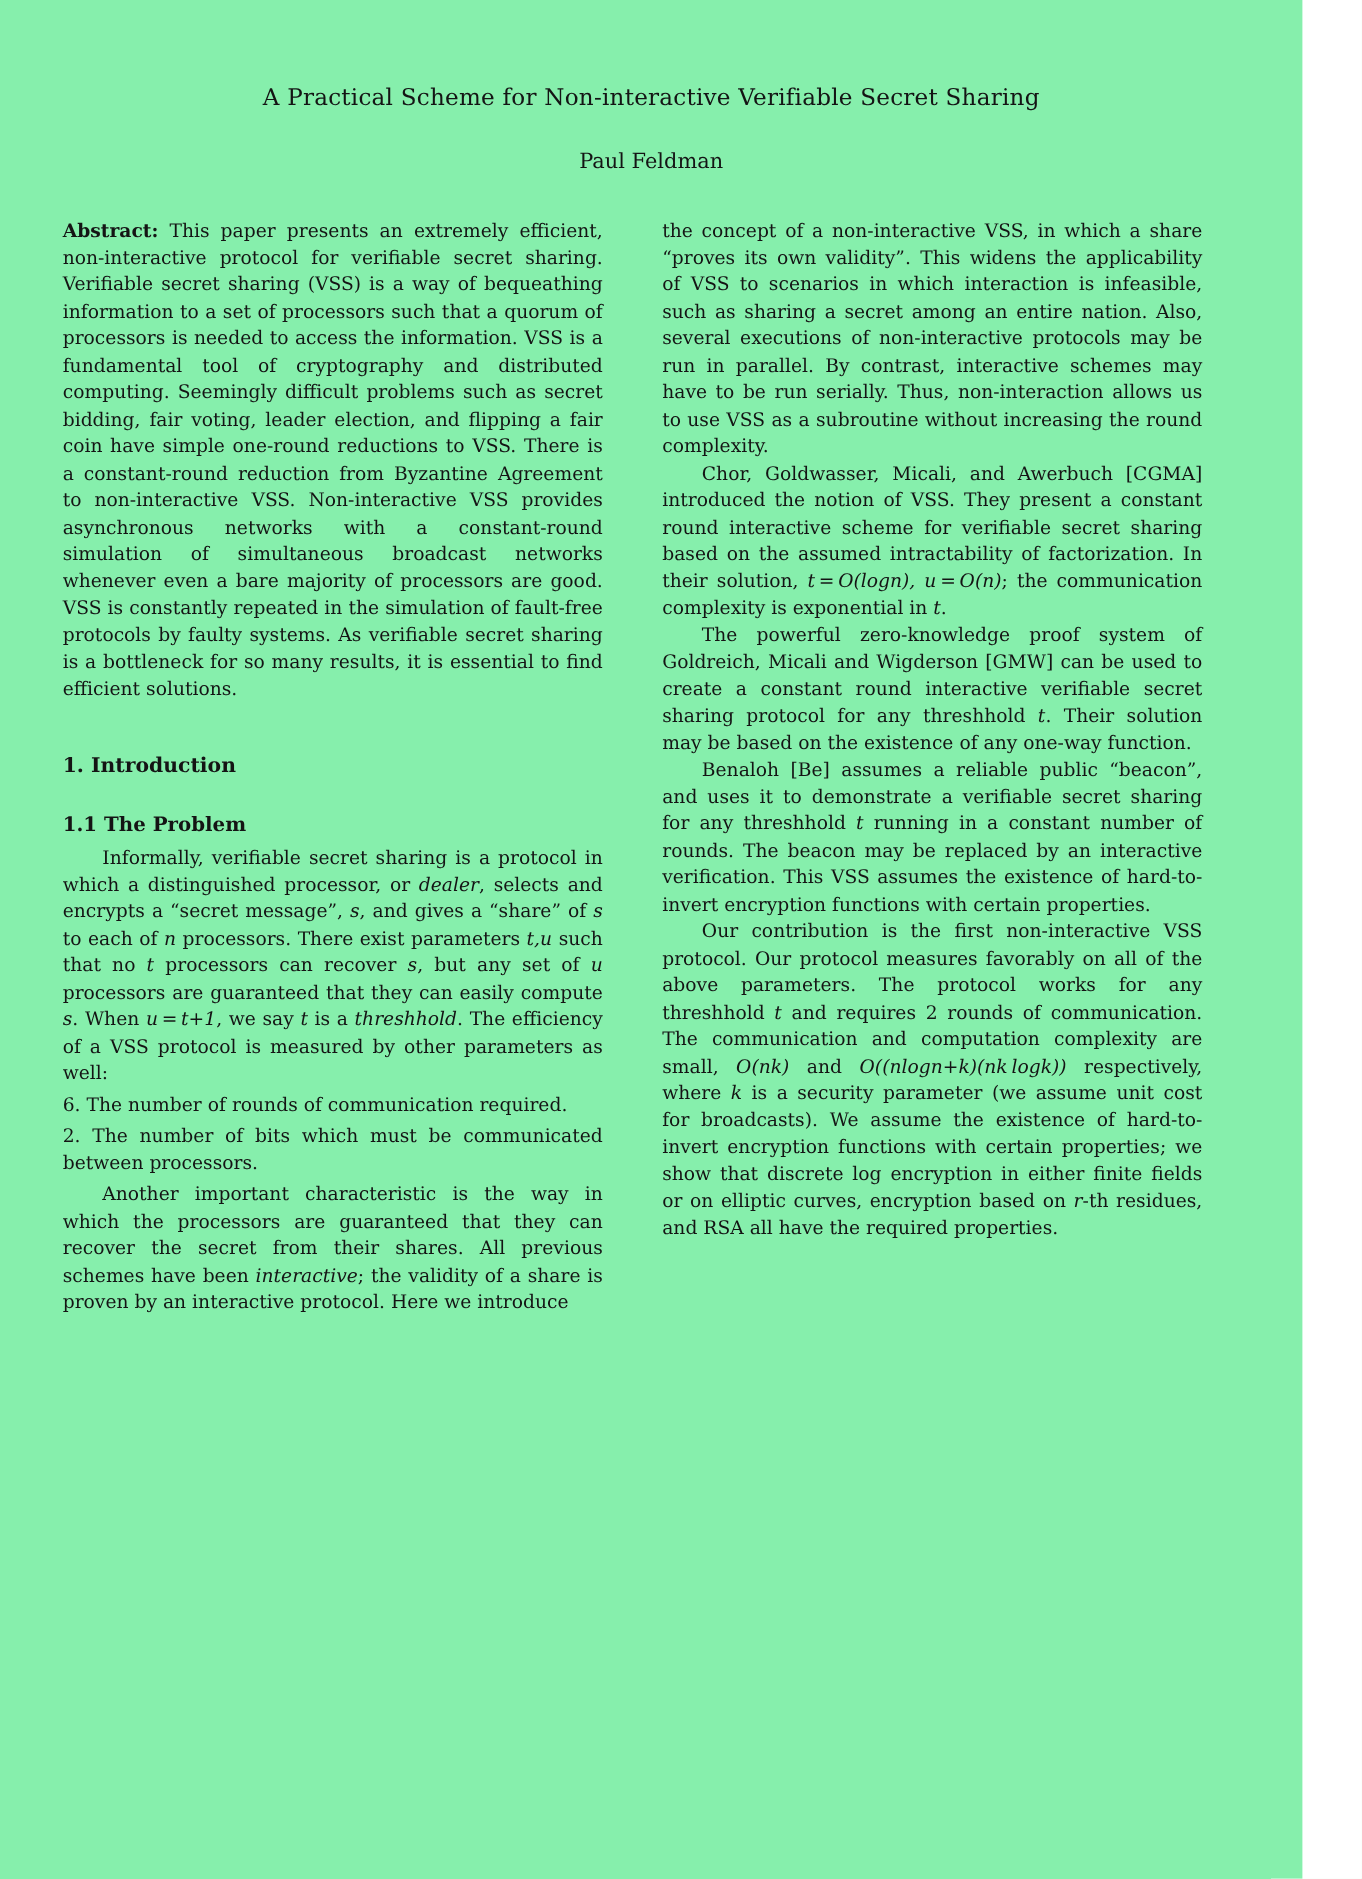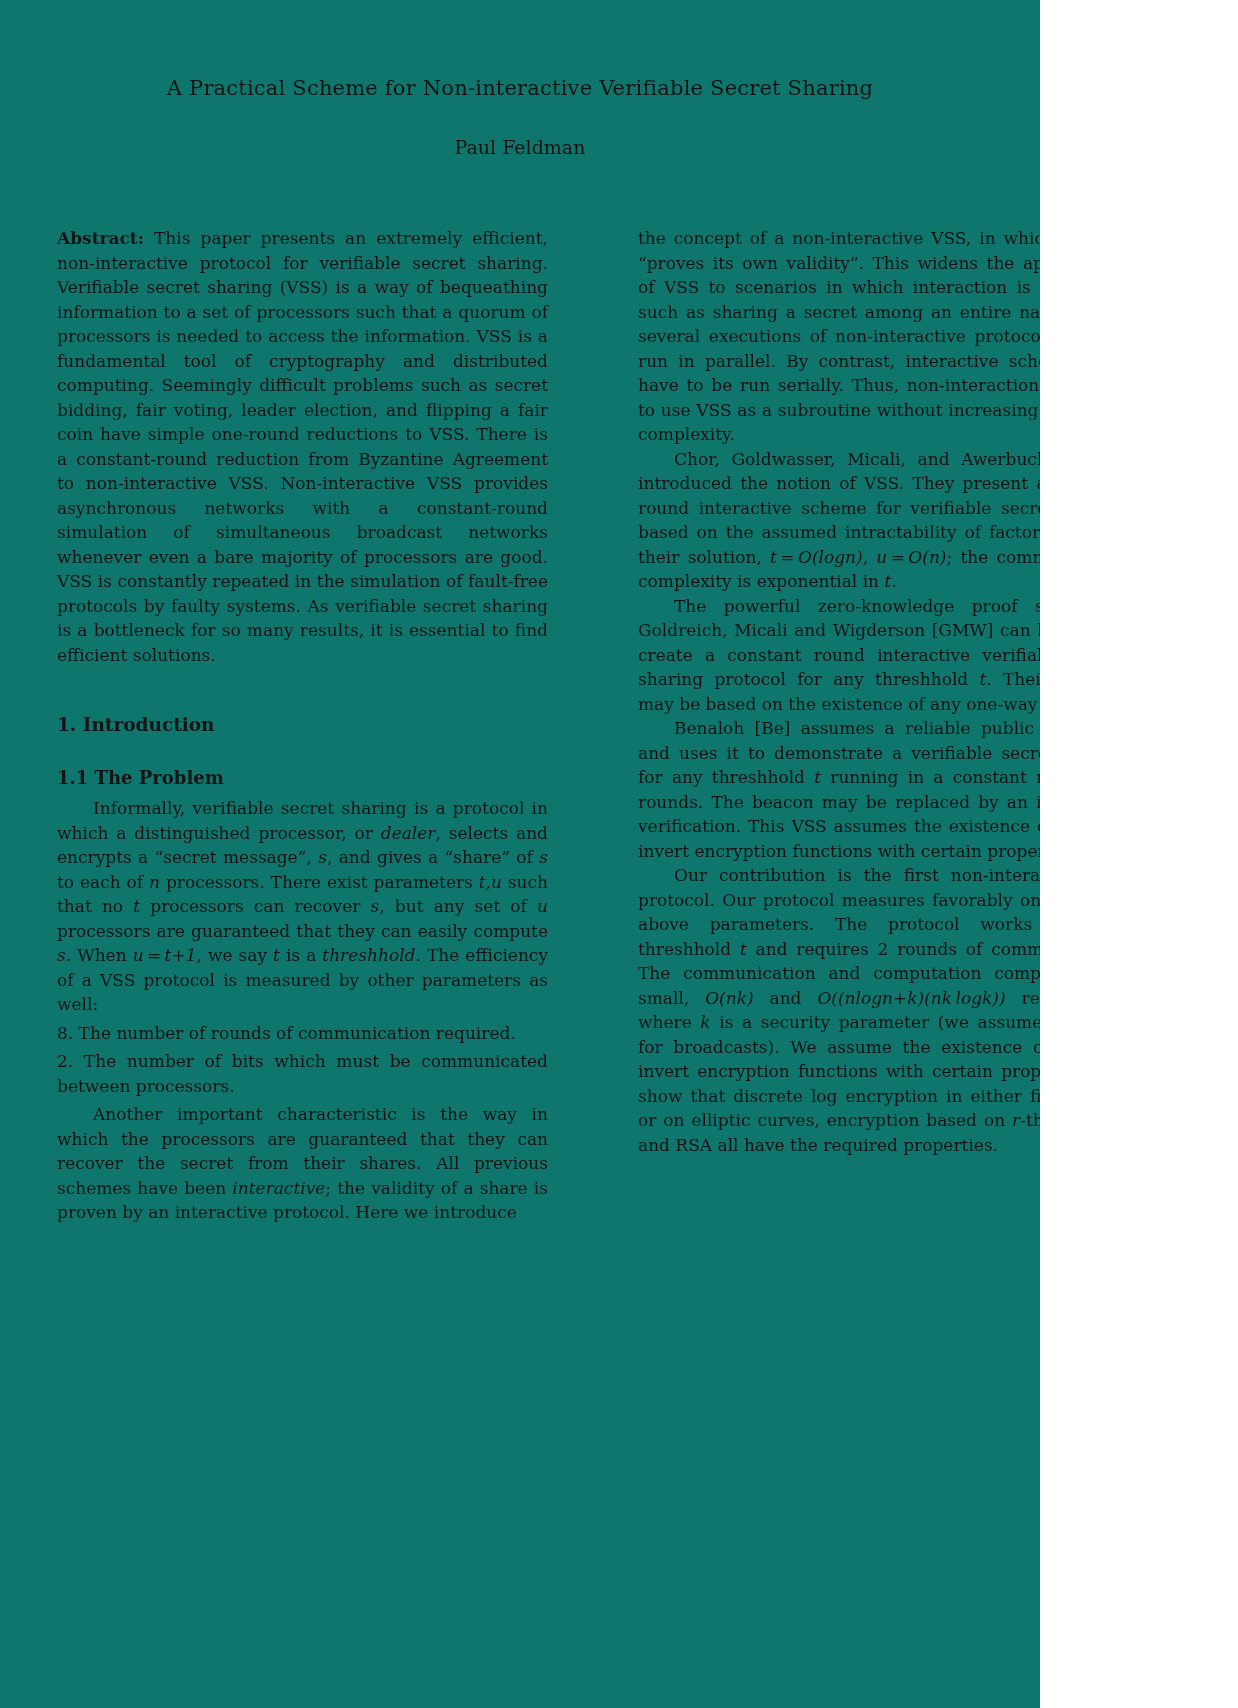--- a/index.html
+++ b/index.html
@@ -2,23 +2,23 @@
 <html><head>
 <meta charset="utf-8">
 <style>
   html, body {
     margin: 0;
     padding: 0;
     background: #ffffff;
   }
   .page {
     position: relative;
-    width: 1040px;
+    width: 1184px;
     height: 1708px;
-    background: #0f766e;
+    background: #86efac;
     color: #141414;
     font-family: "DejaVu Serif", "Liberation Serif", serif;
     overflow: hidden;
   }
   .title {
     padding-top: 76px;
     text-align: center;
     font-size: 21px;
     letter-spacing: 0.2px;
   }
@@ -27,24 +27,24 @@
     text-align: center;
     font-size: 19px;
   }
   .affiliation {
     margin-top: 38px;
     text-align: center;
     font-size: 20px;
   }
   .columns {
     display: flex;
-    margin: 68px 0 0 57px;
+    margin: 40px 0 0 57px;
     width: 1073px;
     column-gap: 0;
-    gap: 90px;
+    gap: 54px;
   }
   .col {
     width: 491px;
     font-size: 17px;
     line-height: 24.5px;
     text-align: justify;
   }
   .col p.para {
     margin: 0;
   }
@@ -75,21 +75,21 @@
 
 <div class="page">
   <div class="title">A Practical Scheme for Non-interactive Verifiable Secret Sharing</div>
   <div class="author">Paul Feldman</div>
   <div class="columns">
     <div class="col">
         <p class="para"><b>Abstract:</b> This paper presents an extremely efficient, non-interactive protocol for verifiable secret sharing. Verifiable secret sharing (VSS) is a way of bequeathing information to a set of processors such that a quorum of processors is needed to access the information. VSS is a fundamental tool of cryptography and distributed computing. Seemingly difficult problems such as secret bidding, fair voting, leader election, and flipping a fair coin have simple one-round reductions to VSS. There is a constant-round reduction from Byzantine Agreement to non-interactive VSS. Non-interactive VSS provides asynchronous networks with a constant-round simulation of simultaneous broadcast networks whenever even a bare majority of processors are good. VSS is constantly repeated in the simulation of fault-free protocols by faulty systems. As verifiable secret sharing is a bottleneck for so many results, it is essential to find efficient solutions.</p>
         <div class="heading h1">1. Introduction</div>
         <div class="heading h2">1.1 The Problem</div>
         <p class="para indent">Informally, verifiable secret sharing is a protocol in which a distinguished processor, or <i>dealer</i>, selects and encrypts a “secret message”, <i>s</i>, and gives a “share” of <i>s</i> to each of <i>n</i> processors. There exist parameters <i>t,u</i> such that no <i>t</i> processors can recover <i>s</i>, but any set of <i>u</i> processors are guaranteed that they can easily compute <i>s</i>. When <i>u = t+1</i>, we say <i>t</i> is a <i>threshhold</i>. The efficiency of a VSS protocol is measured by other parameters as well:</p>
-        <div class="list-item">8. The number of rounds of communication required.</div>
+        <div class="list-item">6. The number of rounds of communication required.</div>
         <div class="list-item">2. The number of bits which must be communicated between processors.</div>
         <p class="para indent">Another important characteristic is the way in which the processors are guaranteed that they can recover the secret from their shares. All previous schemes have been <i>interactive</i>; the validity of a share is proven by an interactive protocol. Here we introduce</p>
       </div>
     <div class="col">
         <p class="para">the concept of a non-interactive VSS, in which a share “proves its own validity”. This widens the applicability of VSS to scenarios in which interaction is infeasible, such as sharing a secret among an entire nation. Also, several executions of non-interactive protocols may be run in parallel. By contrast, interactive schemes may have to be run serially. Thus, non-interaction allows us to use VSS as a subroutine without increasing the round complexity.</p>
         <p class="para indent">Chor, Goldwasser, Micali, and Awerbuch [CGMA] introduced the notion of VSS. They present a constant round interactive scheme for verifiable secret sharing based on the assumed intractability of factorization. In their solution, <i>t = O(logn), u = O(n)</i>; the communication complexity is exponential in <i>t</i>.</p>
         <p class="para indent">The powerful zero-knowledge proof system of Goldreich, Micali and Wigderson [GMW] can be used to create a constant round interactive verifiable secret sharing protocol for any threshhold <i>t</i>. Their solution may be based on the existence of any one-way function.</p>
         <p class="para indent">Benaloh [Be] assumes a reliable public “beacon”, and uses it to demonstrate a verifiable secret sharing for any threshhold <i>t</i> running in a constant number of rounds. The beacon may be replaced by an interactive verification. This VSS assumes the existence of hard-to-invert encryption functions with certain properties.</p>
         <p class="para indent">Our contribution is the first non-interactive VSS protocol. Our protocol measures favorably on all of the above parameters. The protocol works for any threshhold <i>t</i> and requires 2 rounds of communication. The communication and computation complexity are small, <i>O(nk)</i> and <i>O((nlogn+k)(nk logk))</i> respectively, where <i>k</i> is a security parameter (we assume unit cost for broadcasts). We assume the existence of hard-to-invert encryption functions with certain properties; we show that discrete log encryption in either finite fields or on elliptic curves, encryption based on <i>r</i>-th residues, and RSA all have the required properties.</p>
       </div>

